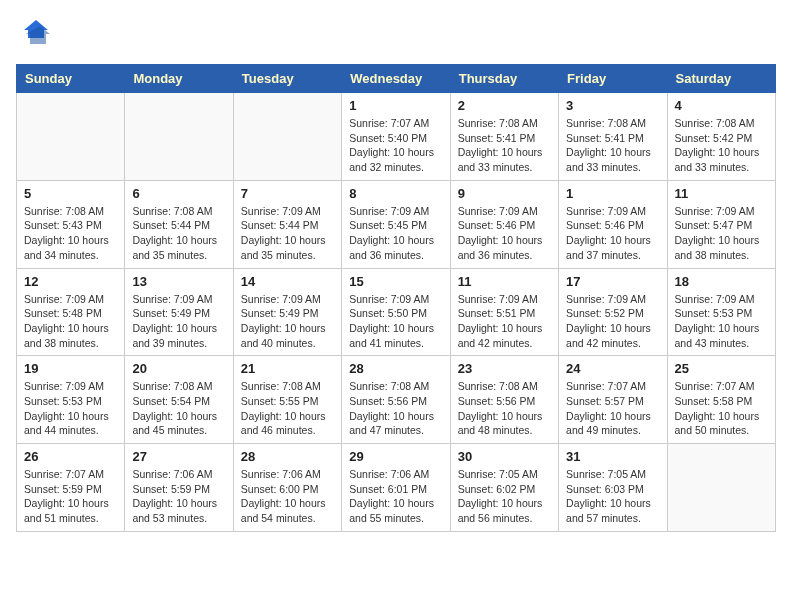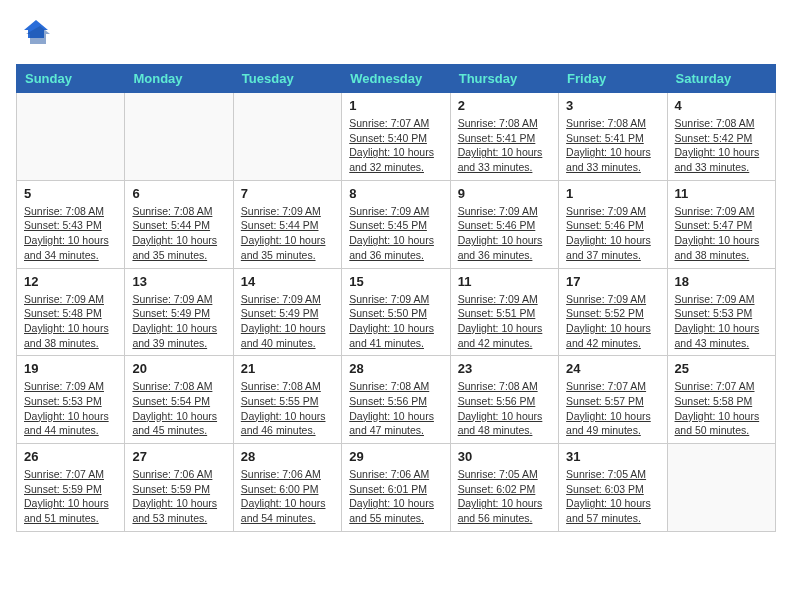--- a/index.html
+++ b/index.html
@@ -46,21 +46,21 @@
       color: #444;
       margin-top: 2px;
     }
     .calendar-table {
       width: 100%;
       border-collapse: collapse;
       border: 1px solid #bbb;
     }
     .calendar-table th {
       background: #2a5fad;
-      color: #5eead4;
+      color: #fef9c3;
       font-size: 13px;
       font-weight: bold;
       padding: 6px 8px;
       text-align: left;
       border: 1px solid #2a5fad;
     }
     .calendar-table td {
       border: 1px solid #ccc;
       vertical-align: top;
       padding: 5px 7px;
@@ -73,21 +73,20 @@
     .cell-day {
       font-size: 13px;
       font-weight: bold;
       color: #222;
       margin-bottom: 3px;
     }
     .cell-info {
       font-size: 10.5px;
       color: #333;
       line-height: 1.4;
-      text-decoration: underline;
     }
     .empty-cell {
       background: #f9f9f9;
     }
   </style>
 </head>
 <body>
 
 <div class="header">
   <div class="logo">

